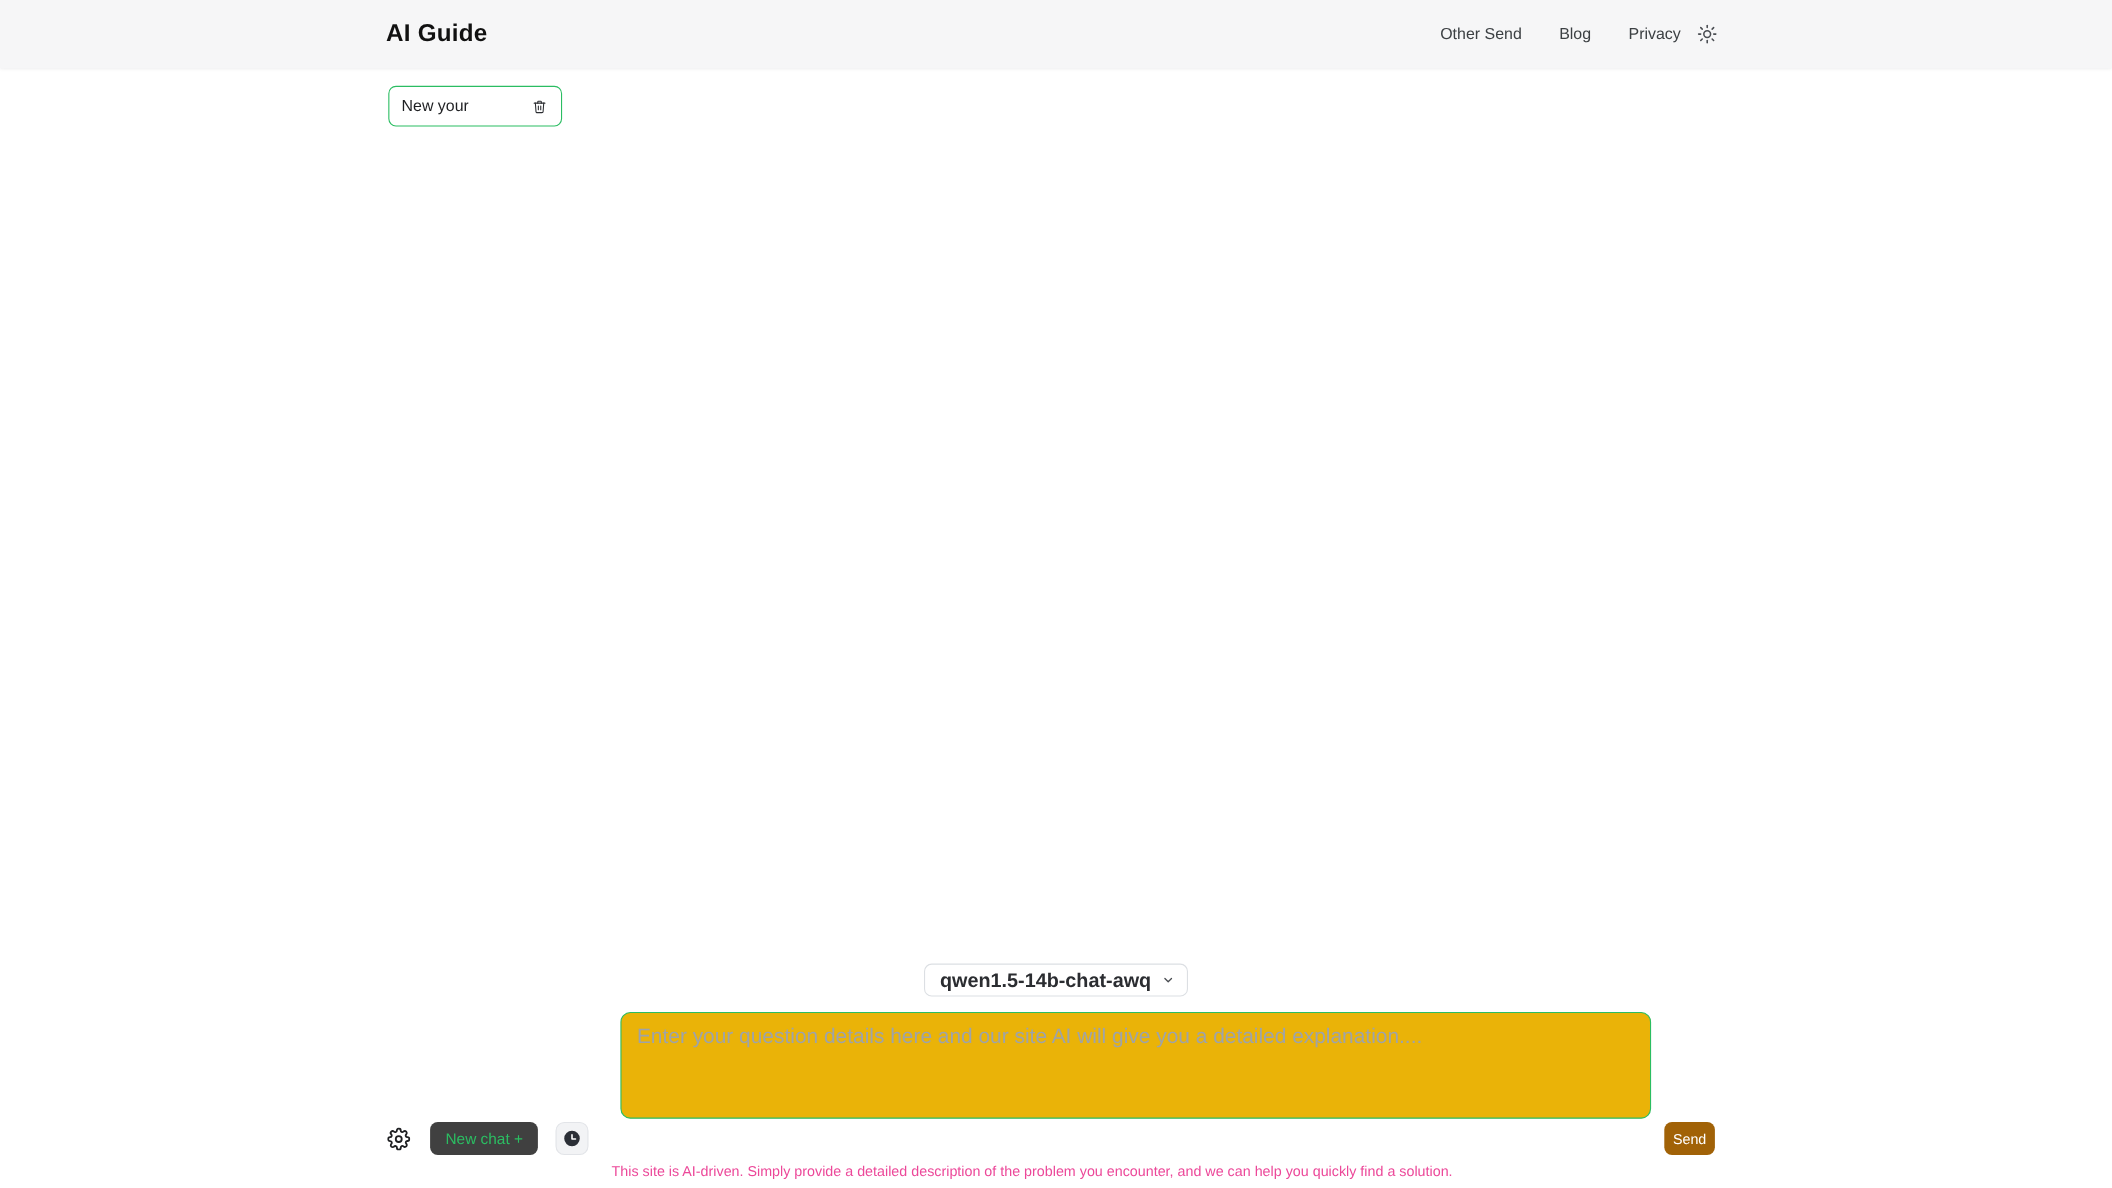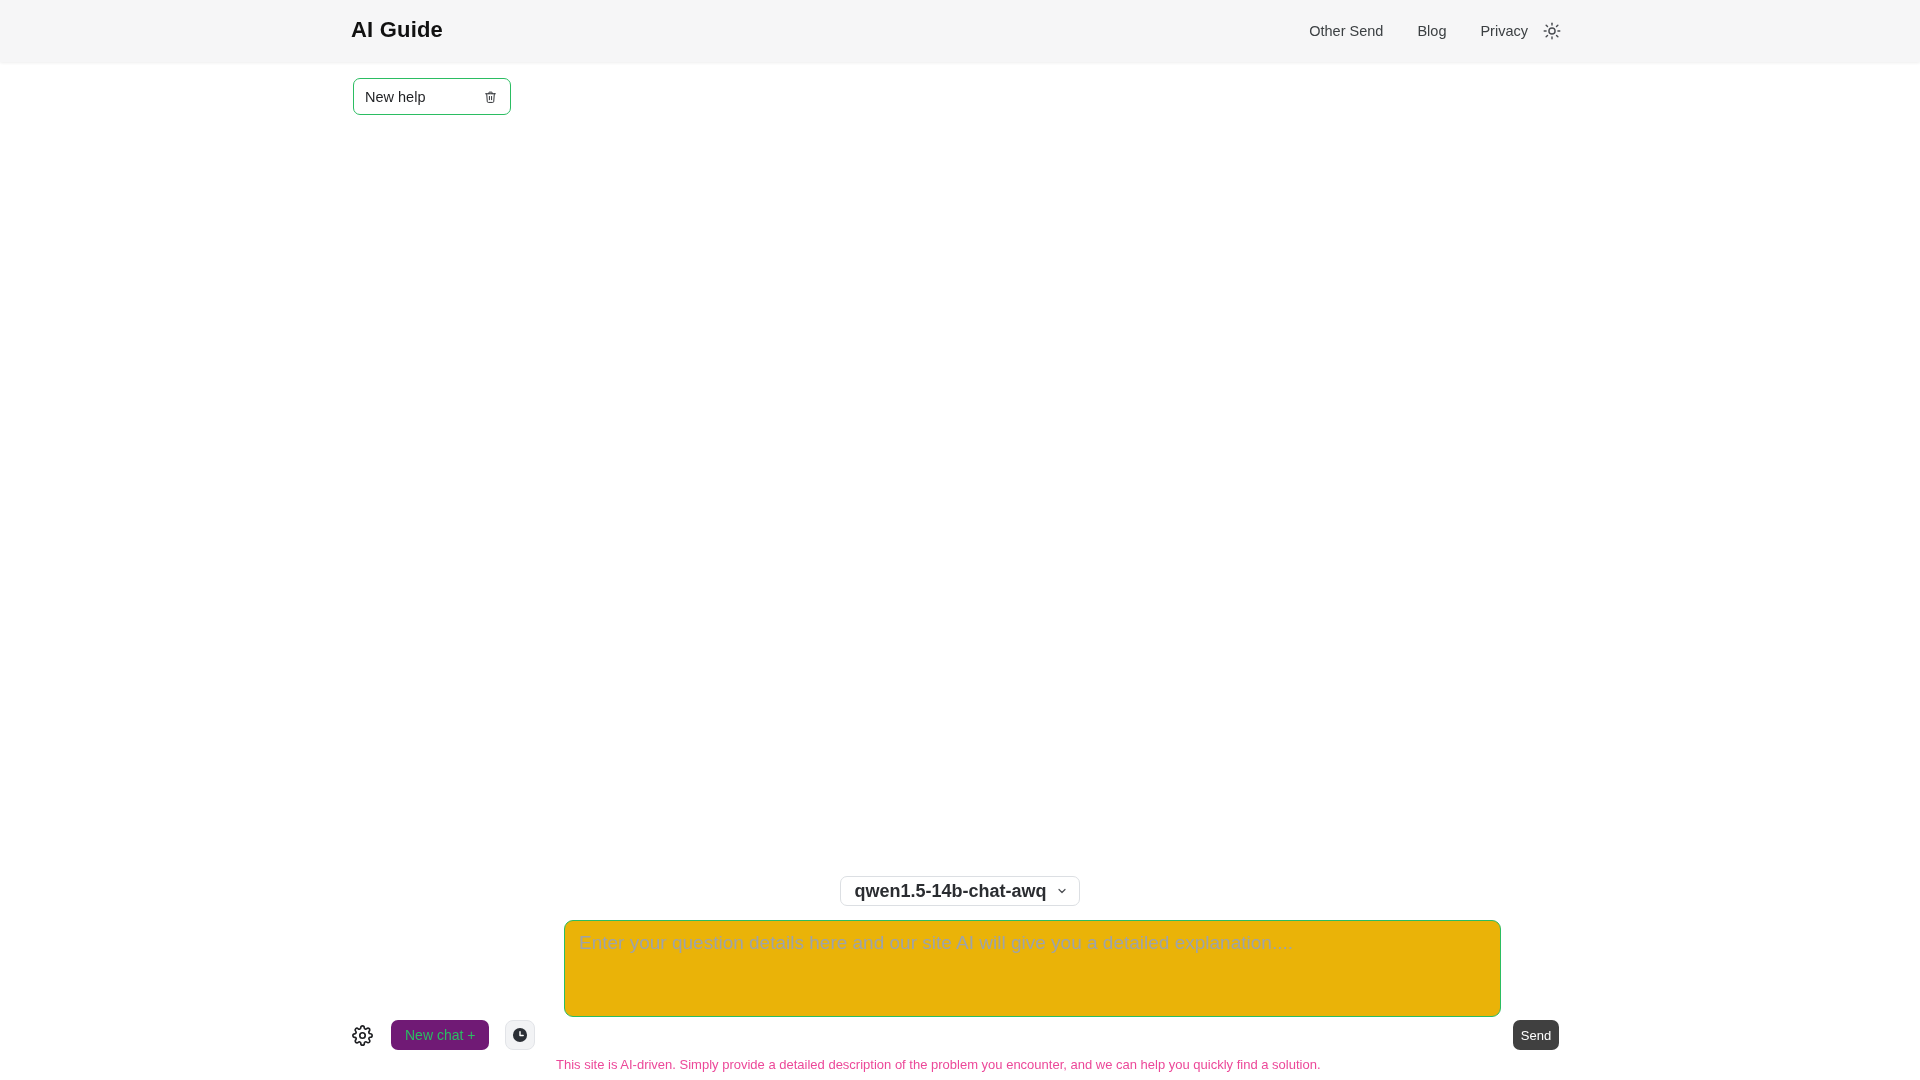--- a/index.html
+++ b/index.html
@@ -177,21 +177,21 @@
     line-height: 20px;
   }
   .prompt-box::placeholder { color: #9ea3a9; }
 
   .send-button {
     position: absolute;
     left: 1513px;
     top: 1020px;
     width: 46px;
     height: 30px;
-    background: #404040;
+    background: #a16207;
     color: #ffffff;
     font-family: "Liberation Sans", sans-serif;
     font-size: 13px;
     border: none;
     border-radius: 7px;
     cursor: pointer;
     display: flex;
     align-items: center;
     justify-content: center;
   }
@@ -219,21 +219,21 @@
 
   .new-chat-button {
     display: inline-flex;
     align-items: center;
     justify-content: center;
     height: 30px;
     padding: 0 14px;
     font-family: "Liberation Sans", sans-serif;
     font-size: 14px;
     color: #2bbd62;
-    background: #701a75;
+    background: #404040;
     border: none;
     border-radius: 7px;
     cursor: pointer;
     white-space: nowrap;
   }
 
   .history-button {
     display: inline-flex;
     align-items: center;
     justify-content: center;
@@ -276,21 +276,21 @@
         <line x1="19.9" y1="12" x2="22.4" y2="12"></line>
         <line x1="4.2" y1="19.8" x2="6" y2="18"></line>
         <line x1="18" y1="6" x2="19.8" y2="4.2"></line>
       </svg>
     </button>
   </nav>
 </header>
 
 <div class="chat-list">
   <div class="chat-item">
-    <span class="chat-item-label">New help</span>
+    <span class="chat-item-label">New your</span>
     <span class="delete-chat" title="Delete chat">
       <svg width="13" height="14" viewBox="0 0 24 24" fill="none" stroke="#2b2d31" stroke-width="1.8" stroke-linecap="round" stroke-linejoin="round">
         <polyline points="3,6 5,6 21,6"></polyline>
         <path d="M19,6l-1,14a2,2 0 0 1 -2,2H8a2,2 0 0 1 -2,-2L5,6"></path>
         <path d="M10,11v6"></path>
         <path d="M14,11v6"></path>
         <path d="M9,6V4a1,1 0 0 1 1,-1h4a1,1 0 0 1 1,1v2"></path>
       </svg>
     </span>
   </div>

